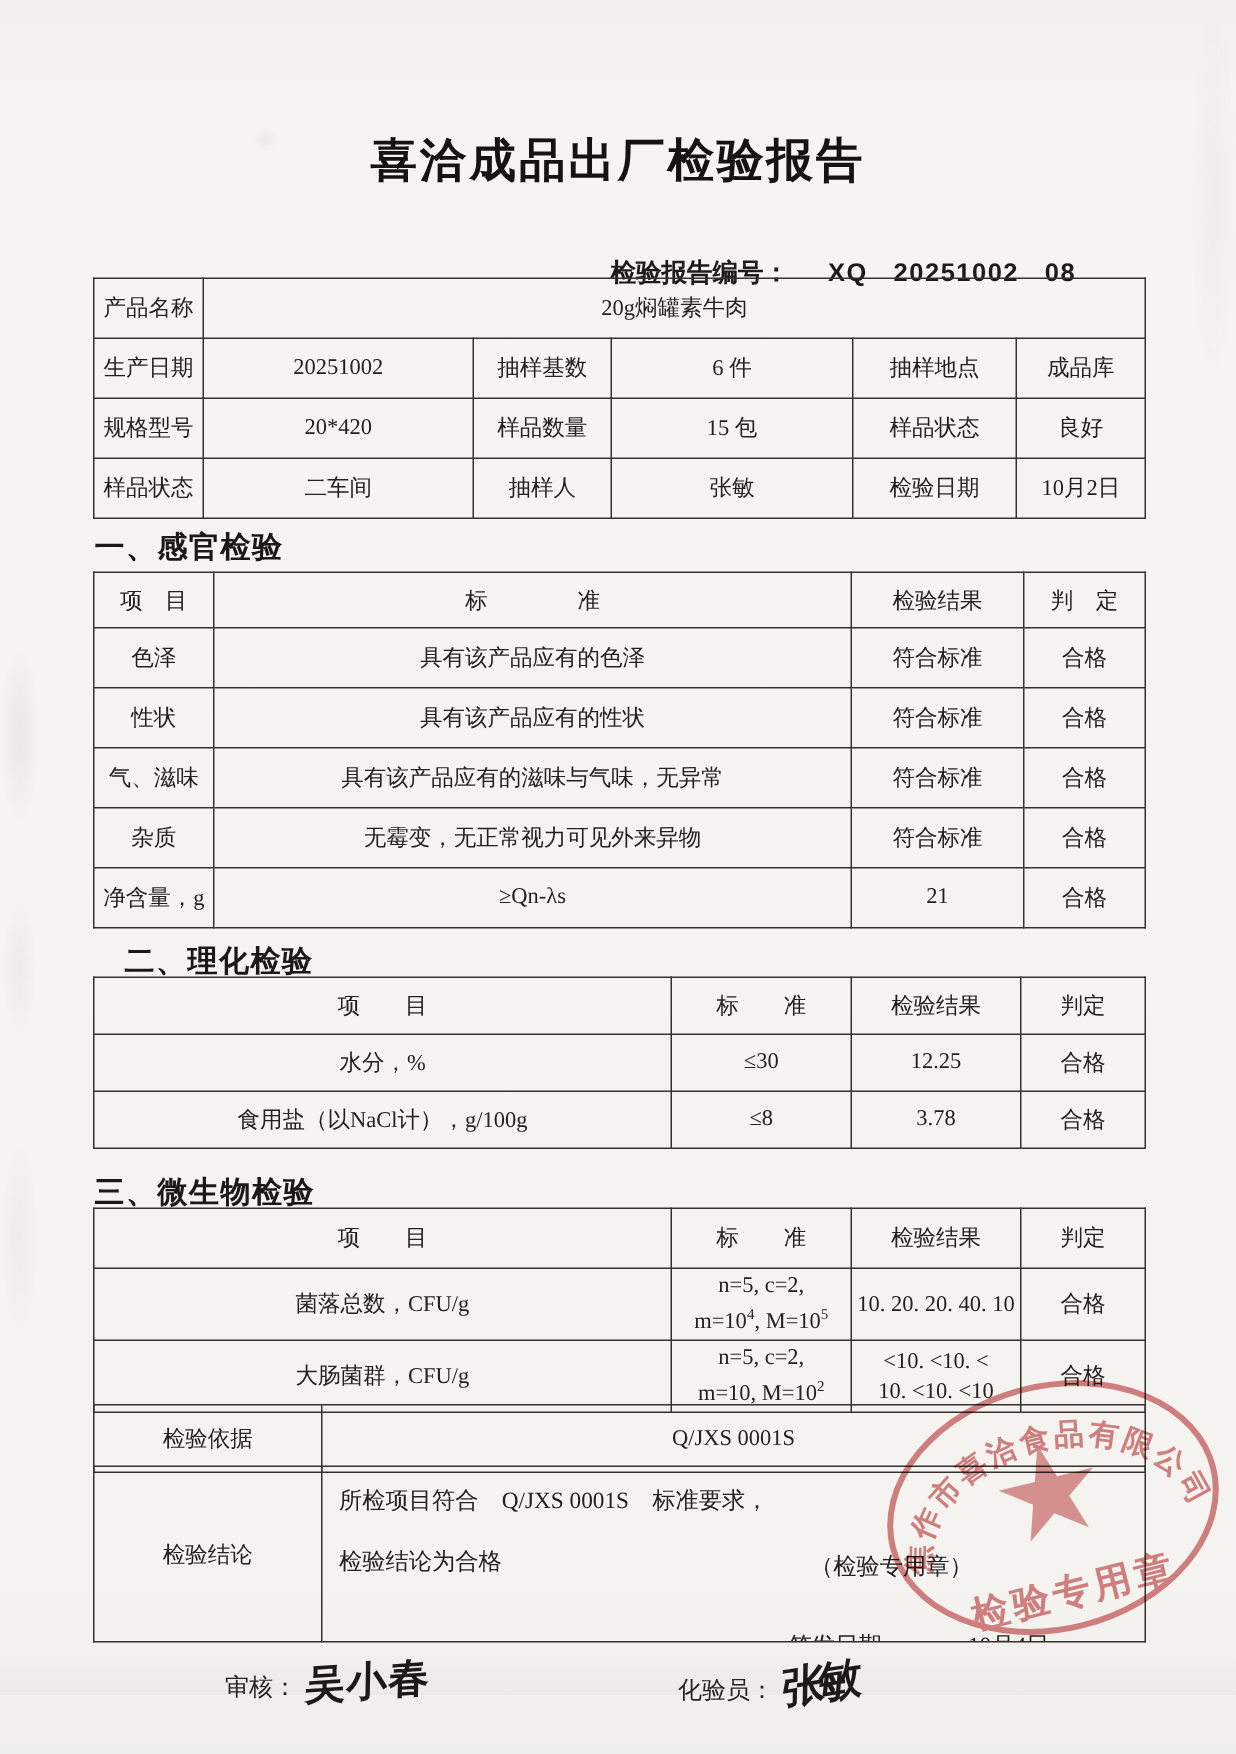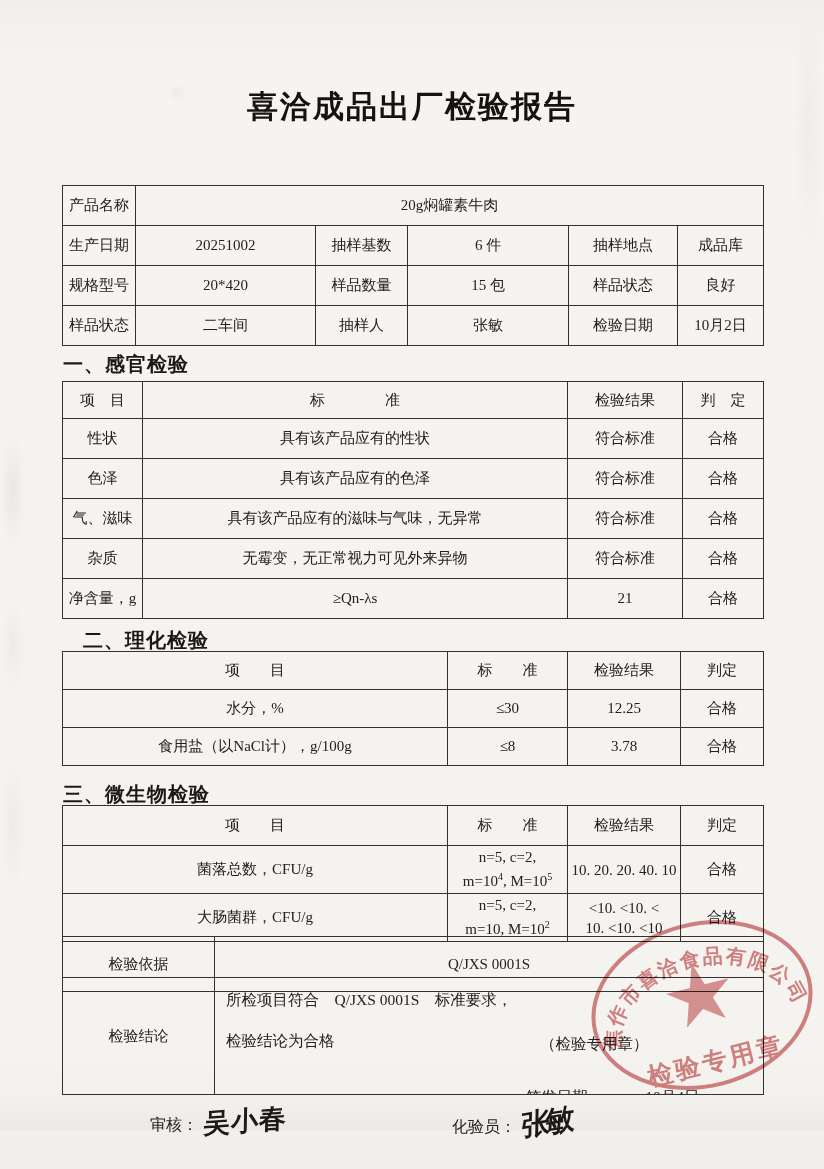--- a/index.html
+++ b/index.html
@@ -47,21 +47,21 @@
   .t2 td { height:38px; }
 
   .t3 { top:805px; width:701px; }
   .t3 tr.hd td { height:40px; }
   .t3 tr.dt td { height:45px; }
   .std2 { font-size:14px; line-height:19px; }
   .std2 sup { font-size:10px; }
   .res2 { font-size:15px; line-height:20px; }
 
   .basis { top:936px; width:701px; }
-  .basis td { height:55px; }
+  .basis td { height:45px; }
 
   .concl { top:977px; width:701px; }
   .concl td { height:117px; }
   .concl-cell { position:relative; padding:0; }
   .concl-cell .ln { position:absolute; font-size:15.5px; white-space:pre; }
   .cl1 { left:11px; top:12px; }
   .cl2 { left:11px; top:53px; }
   .cl-seal { left:325px; top:56px; }
   .cl-sign { left:272px; top:91px; }
   .cl-sign .sv { margin-left:42px; }
@@ -82,20 +82,23 @@
 
   <div class="smudge sm1"></div>
   <div class="smudge sm2"></div>
   <div class="smudge sm3"></div>
   <div class="smudge sm4"></div>
   <div class="smudge sm5"></div>
   <div class="smudge sm6"></div>
 
   <div class="title">喜洽成品出厂检验报告</div>
 
+  <div class="report-no">
+    <span class="rn-label">检验报告编号：</span><span class="rn-value">XQ   20251002   08</span>
+  </div>
 
   <table class="tbl info">
     <colgroup>
         <col style="width:73px">
         <col style="width:180px">
         <col style="width:92px">
         <col style="width:161px">
         <col style="width:109px">
         <col style="width:86px">
       </colgroup>
@@ -140,28 +143,28 @@
         <col style="width:81px">
       </colgroup>
     <tbody>
         <tr class="hd">
       <td>项　目</td>
       <td>标　　　　准</td>
       <td>检验结果</td>
       <td>判　定</td>
     </tr>
     <tr>
+      <td class="left">色泽</td>
+      <td class="left">具有该产品应有的色泽</td>
+      <td>符合标准</td>
+      <td>合格</td>
+    </tr>
+    <tr>
       <td class="left">性状</td>
       <td class="left">具有该产品应有的性状</td>
-      <td>符合标准</td>
-      <td>合格</td>
-    </tr>
-    <tr>
-      <td class="left">色泽</td>
-      <td class="left">具有该产品应有的色泽</td>
       <td>符合标准</td>
       <td>合格</td>
     </tr>
     <tr>
       <td class="left">气、滋味</td>
       <td class="left">具有该产品应有的滋味与气味，无异常</td>
       <td>符合标准</td>
       <td>合格</td>
     </tr>
     <tr>

